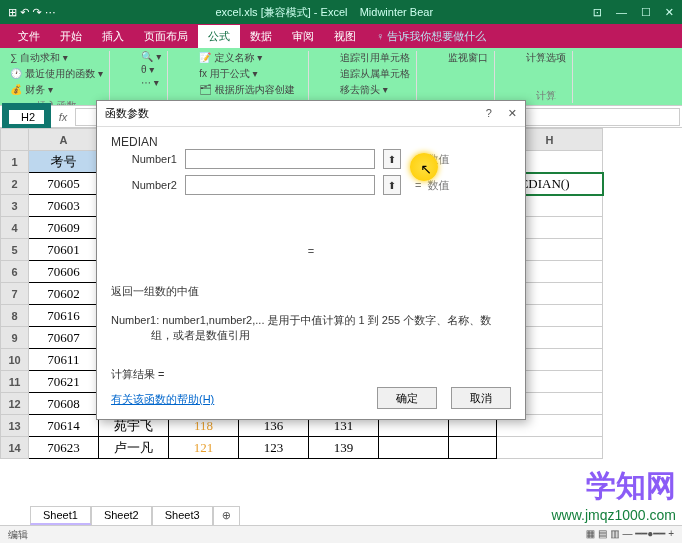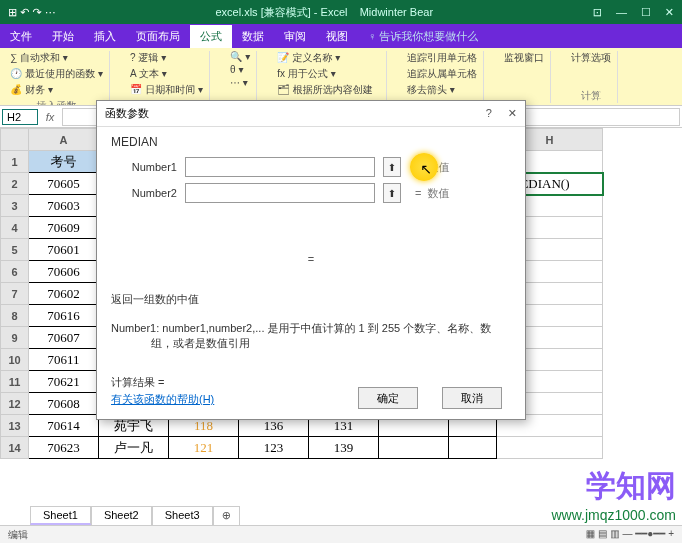--- a/index.html
+++ b/index.html
@@ -1,61 +1,61 @@
 <!DOCTYPE html>
 <html><head>
 <meta charset="utf-8">
 <style>
 *{box-sizing:border-box;margin:0;padding:0;font-family:"Microsoft YaHei",Arial,sans-serif}
 body{width:682px;height:543px;background:#fff;overflow:hidden;position:relative;font-size:11px}
 .titlebar{height:24px;background:#0e6b3f;color:#fff;display:flex;align-items:center;padding:0 8px;font-size:11px}
 .titlebar .center{flex:1;text-align:center;color:#cfe}
 .titlebar .winctrl{display:flex;gap:14px;color:#cfe}
-.tabs{height:24px;background:#6d28d9;display:flex;align-items:flex-end;padding-left:0;font-size:11px}
+.tabs{height:24px;background:#be185d;display:flex;align-items:flex-end;padding-left:8px;font-size:11px}
 .tab{color:#fff;padding:4px 10px;cursor:pointer}
 .tab.active{background:#fff;color:#0e6b3f}
 .tabs .tell{color:#bde;padding:4px 10px}
-.ribbon{height:58px;background:#fef9c3;border-bottom:1px solid #ccc;display:flex;align-items:flex-start;padding:3px 4px;font-size:10px;gap:14px;overflow:hidden}
+.ribbon{height:58px;background:#86efac;border-bottom:1px solid #ccc;display:flex;align-items:flex-start;padding:3px 4px;font-size:10px;gap:25px;overflow:hidden}
 .rgroup{border-right:1px solid #ddd;padding:0 6px;height:52px;display:flex;flex-direction:column;justify-content:space-between}
 .rgroup .btns{display:flex;flex-direction:column;gap:2px}
 .rbtn{color:#444;white-space:nowrap}
 .ribbon-label{text-align:center;color:#777;font-size:10px;padding-top:2px}
 .fxbar{height:22px;border-bottom:1px solid #ccc;display:flex;align-items:center;font-size:11px;background:#fff}
-.namebox{width:36px;border:1px solid #0f766e;margin:2px;padding:1px 4px;background:#fff}
+.namebox{width:49px;border:7px solid #0f766e;margin:2px;padding:1px 12px;background:#fff}
 .fxlabel{width:20px;text-align:center;font-style:italic;color:#666}
 .fxinput{flex:1;border:1px solid #ccc;margin:2px;padding:1px 4px;background:#fff;height:18px}
 .sheet{position:relative;height:400px;overflow:hidden}
 table{border-collapse:collapse;table-layout:fixed}
 th,td{border:1px solid #000;text-align:center;font-size:13px;height:22px;background:#fff;font-family:SimSun,serif}
 .rowhead{background:#e6e6e6;border:1px solid #ccc;width:28px;font-size:11px;color:#555;font-family:Arial}
 .colhead{background:#e6e6e6;border:1px solid #ccc;height:18px;font-size:11px;color:#555;font-family:Arial}
 .hdr{background:#bdd7ee!important}
 .orange{color:#e8a030}
 .sheettabs{position:absolute;bottom:18px;left:30px;display:flex;font-size:11px}
 .sheettab{border:1px solid #ccc;padding:2px 12px;background:#fff;border-bottom:none}
 .sheettab.active{border-bottom:2px solid #c4b5fd}
 .sheettab.add{padding:2px 8px;color:#555}
 .statusbar{position:absolute;bottom:0;left:0;right:0;height:18px;background:#f3f3f3;border-top:1px solid #ccc;font-size:10px;padding:2px 8px;color:#555;display:flex;justify-content:space-between}
 .dialog{position:absolute;left:96px;top:100px;width:430px;height:320px;background:#fff;border:1px solid #888;box-shadow:3px 3px 10px rgba(0,0,0,.3);z-index:50}
 .dlgtitle{height:26px;border-bottom:1px solid #ddd;display:flex;align-items:center;justify-content:space-between;padding:0 8px;font-size:11px}
 .dlgtitle .r{display:flex;gap:16px;color:#555}
 .dlgbody{padding:8px 14px;font-size:11px;color:#333}
-.fnname{font-size:12px;margin-bottom:8px}
+.fnname{font-size:12px;margin-bottom:0}
 .inputrow{display:flex;align-items:center;margin-bottom:6px;gap:8px}
 .inputrow label{width:66px;text-align:right}
 .inputrow input{width:190px;height:20px;border:1px solid #999;padding:0 3px}
 .collapse{width:18px;height:20px;border:1px solid #999;background:#f6f6f6;display:flex;align-items:center;justify-content:center;font-size:10px}
 .eq{color:#777;margin-left:6px}
 .highlight{position:absolute;width:28px;height:28px;border-radius:50%;background:radial-gradient(#ffe040,#ffcc00);box-shadow:0 0 6px #ffcc00;z-index:60;display:flex;align-items:center;justify-content:center}
 .cursor{font-size:14px;color:#000;transform:translate(2px,2px)}
 .desc{margin-top:27px;color:#333}
 .desc2{margin-top:14px;padding-left:40px;text-indent:-40px;color:#333}
 .result{margin-top:24px;color:#333}
 .helplink{color:#0066cc;text-decoration:underline;position:absolute;left:14px;bottom:12px}
-.dlgbuttons{position:absolute;right:23px;bottom:10px;display:flex;gap:24px}
+.dlgbuttons{position:absolute;right:14px;bottom:10px;display:flex;gap:14px}
 .dlgbuttons button{width:60px;height:22px;border:1px solid #999;background:#f0f0f0;font-size:11px}
 .watermark{position:absolute;right:6px;bottom:20px;z-index:80;text-align:right}
 .wm1{font-size:30px;font-weight:bold;color:#8b5cf6;font-family:Liberation Mono, monospace}
 .wm2{font-size:14px;color:#15803d}
 </style>
 </head>
 <body>
 
 <div class="titlebar">
   <span>⊞ ↶ ↷ ⋯</span>
@@ -81,28 +81,20 @@
 </div>
 
 <div class="ribbon">
   <div class="rgroup">
       <div class="btns">
     <span class="rbtn">∑ 自动求和 ▾</span>
     <span class="rbtn">🕐 最近使用的函数 ▾</span>
     <span class="rbtn">💰 财务 ▾</span>
   </div>
       <div class="ribbon-label">插入函数</div>
-    </div>
-  <div class="rgroup">
-      <div class="btns">
-    <span class="rbtn">? 逻辑 ▾</span>
-    <span class="rbtn">A 文本 ▾</span>
-    <span class="rbtn">📅 日期和时间 ▾</span>
-  </div>
-      <div class="ribbon-label">函数库</div>
     </div>
   <div class="rgroup">
       <div class="btns">
     <span class="rbtn">🔍 ▾</span>
     <span class="rbtn">θ ▾</span>
     <span class="rbtn">⋯ ▾</span>
   </div>
     </div>
   <div class="rgroup">
       <div class="btns">

